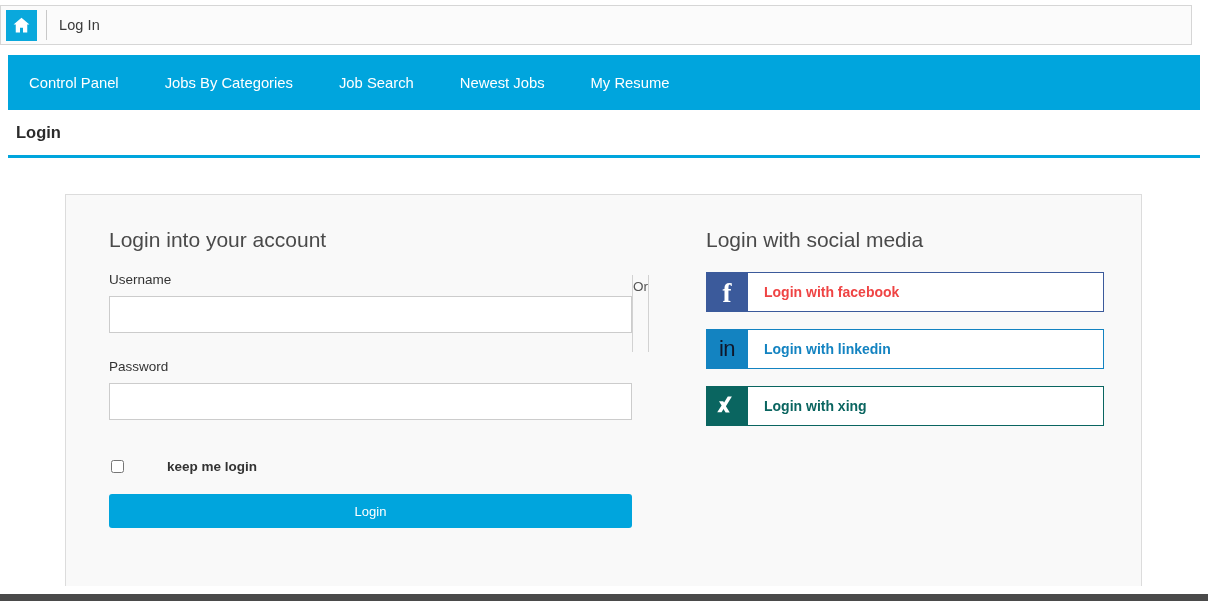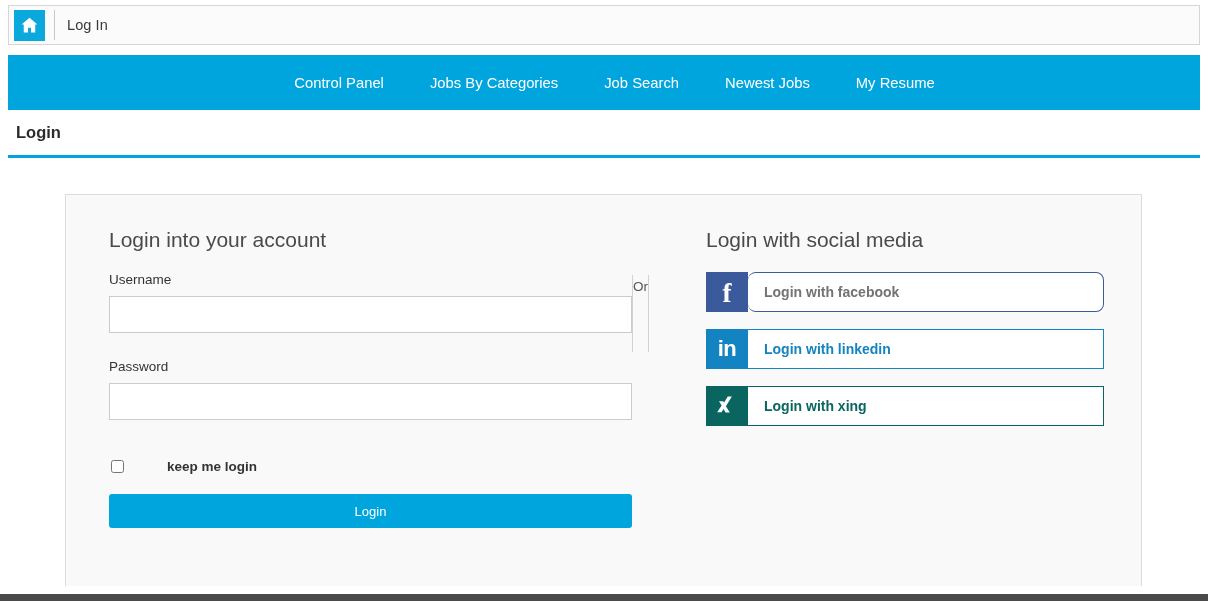--- a/index.html
+++ b/index.html
@@ -9,21 +9,21 @@
     width: 1208px;
     height: 601px;
     overflow: hidden;
     background: #ffffff;
     font-family: "Liberation Sans", sans-serif;
   }
 
   
   .titlebar {
     position: absolute;
-    left: 8px; top: 5px;
+    left: 0; top: 5px;
     width: 1192px; height: 40px;
     background: #fbfbfb;
     border: 1px solid #d6d6d6;
     display: flex;
     align-items: center;
   }
   .home-tile {
     width: 31px; height: 31px;
     margin-left: 5px;
     background: #0aa8dc;
@@ -48,21 +48,20 @@
 
   
   .navbar {
     position: absolute;
     left: 8px; top: 55px;
     width: 1192px; height: 55px;
     background: #00a5dd;
     display: flex;
     align-items: center;
     padding-left: 21px;
-    justify-content: center;
   }
   .nav-item {
     color: #ffffff;
     font-size: 14.8px;
     margin-right: 46px;
     white-space: nowrap;
     cursor: pointer;
   }
   .nav-item:last-child { margin-right: 0; }
 
@@ -202,38 +201,38 @@
     display: flex;
     align-items: center;
     padding-left: 16px;
     font-size: 14px;
     font-weight: bold;
     background: #ffffff;
     border: 1px solid;
     border-left: none;
   }
   .fb .social-tile { background: #3b5a9b; }
-  .fb .social-label { color: #737373; border-color: #3b5a9b; border-radius: 8px; }
+  .fb .social-label { color: #ef4444; border-color: #3b5a9b; }
   .li .social-tile { background: #1383c1; }
   .li .social-label { color: #1383c1; border-color: #1383c1; }
   .xg .social-tile { background: #0a6560; }
   .xg .social-label { color: #0a6560; border-color: #0a6560; }
 
   .glyph-f {
     color: #fff;
     font-size: 27px;
     font-weight: bold;
     font-family: "Liberation Serif", serif;
     line-height: 1;
     margin-top: 3px;
   }
   .glyph-in {
-    color: #ffffff;
+    color: #0f172a;
     font-size: 22px;
-    font-weight: bold;
+    font-weight: normal;
     letter-spacing: -.5px;
     line-height: 1;
   }
 
   
   .bottom-strip {
     position: absolute;
     left: 0; top: 594px;
     width: 1208px; height: 7px;
     background: #4a4a4a;

